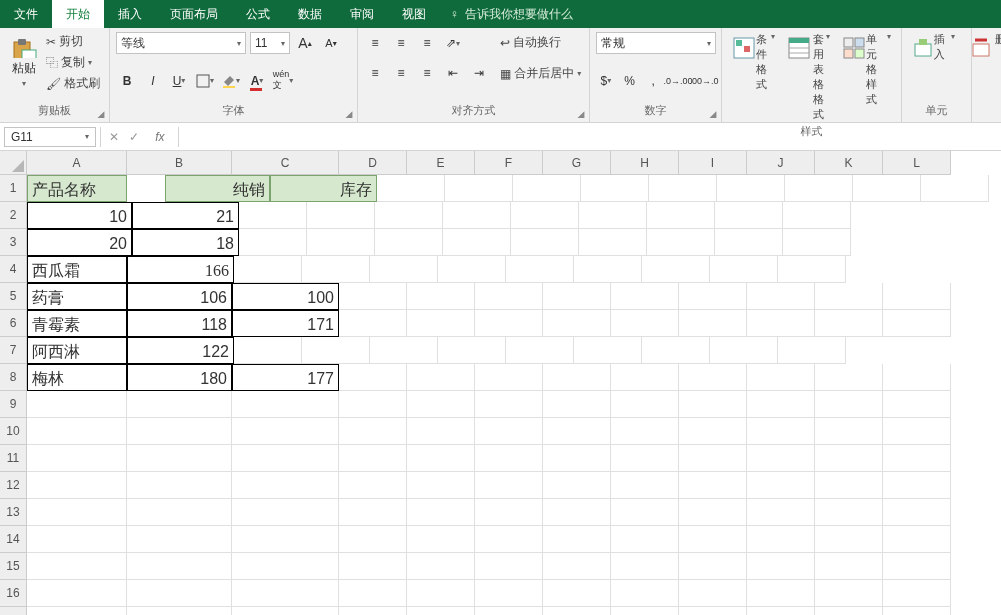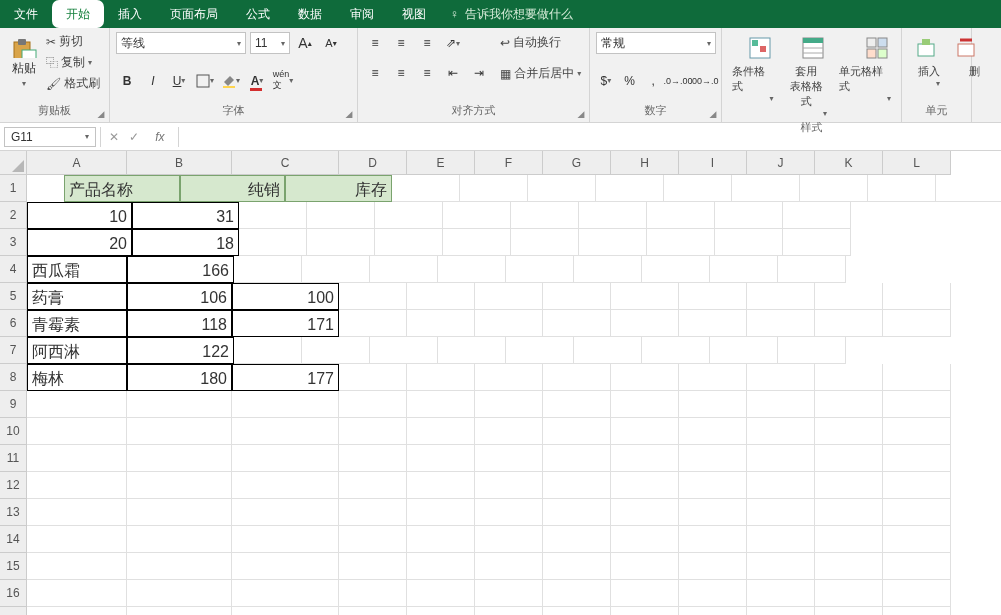--- a/index.html
+++ b/index.html
@@ -1,34 +1,34 @@
 <!DOCTYPE html>
 <html><head>
 <meta charset="utf-8">
 <style>
 * { margin:0; padding:0; box-sizing:border-box; font-family:"Microsoft YaHei","等线",sans-serif; }
 body { background:#fff; width:1001px; height:615px; overflow:hidden; font-size:12px; color:#333; }
 .titlebar { height:28px; background:#0f6b3b; display:flex; align-items:stretch; }
-.titlebar .tab { padding:0 14px; line-height:28px; color:#fff; cursor:default;border-radius:7px; }
+.titlebar .tab { padding:0 14px; line-height:28px; color:#fff; cursor:default; }
 .titlebar .tab.active { background:#fff; color:#15803d; }
 .titlebar .tell { display:flex; align-items:center; gap:6px; color:#d7ecd9; padding:0 10px; }
 .ribbon { height:95px; background:#f1f1f1; border-bottom:1px solid #d4d4d4; display:flex; }
 .group { border-right:1px solid #d4d4d4; padding:4px 6px 0 6px; display:flex; flex-direction:column; justify-content:space-between; position:relative; }
 .group-label { text-align:center; font-size:11px; color:#666; padding:2px 0 4px; }
 .row { display:flex; align-items:center; gap:4px; }
 .col { display:flex; flex-direction:column; gap:2px; }
 .lblbtn { display:flex; align-items:center; gap:3px; font-size:12px; color:#444; padding:1px 0; }
 .bigbtn { width:36px; height:50px; display:flex; flex-direction:column; align-items:center; justify-content:center; gap:2px; }
 .fontbox { width:130px; height:22px; border:1px solid #c3c3c3; background:#fff; padding:0 4px; font-size:12px; display:flex; align-items:center; justify-content:space-between; }
 .sizebox { width:40px; height:22px; border:1px solid #c3c3c3; background:#fff; padding:0 4px; display:flex; align-items:center; justify-content:space-between; }
 .sq { width:22px; height:22px; display:flex; align-items:center; justify-content:center; font-size:12px; }
 .drop { font-size:8px; color:#666; }
 .launcher { position:absolute; right:2px; bottom:2px; width:12px; height:12px; font-size:9px; color:#888; display:flex; align-items:center; justify-content:center; }
 .combo { width:120px; height:22px; border:1px solid #c3c3c3; background:#fff; display:flex; align-items:center; padding:0 4px; justify-content:space-between; }
-.vbtn { display:flex; flex-direction:column; align-items:flex-end; font-size:11px; color:#444; padding:0 4px; }
+.vbtn { display:flex; flex-direction:row; align-items:flex-start; font-size:11px; color:#444; padding:0 4px; }
 .vbtn .ic { width:28px; height:32px; display:flex; align-items:center; justify-content:center; }
 .formula-row { height:28px; border-bottom:1px solid #d4d4d4; display:flex; align-items:center; background:#fff; }
 .namebox { width:92px; height:20px; border:1px solid #c3c3c3; margin:0 4px; padding:0 6px; display:flex; align-items:center; justify-content:space-between; font-size:12px; }
 .fx-tools { display:flex; align-items:center; gap:10px; padding:0 8px; border-left:1px solid #d4d4d4; border-right:1px solid #d4d4d4; height:20px; color:#999; }
 .fx-label { padding:0 6px; font-style:italic; color:#777; }
 .fx-input { flex:1; height:20px; border:none; outline:none; }
 .sheet { display:flex; height:calc(615px - 28px - 95px - 28px); overflow:hidden; }
 .corner { width:27px; height:24px; background:#eee; border-right:1px solid #ccc; border-bottom:1px solid #ccc; position:relative; }
 .corner::after { content:""; position:absolute; right:2px; bottom:2px; border:6px solid transparent; border-right-color:#b7b7b7; border-bottom-color:#b7b7b7; }
 .colheads { display:flex; }
@@ -305,36 +305,36 @@
           <div class="rh">11</div>
           <div class="rh">12</div>
           <div class="rh">13</div>
           <div class="rh">14</div>
           <div class="rh">15</div>
           <div class="rh">16</div>
           <div class="rh">17</div>
         </div>
       <div class="cells" id="cells">
           <div class="cellrow">
-            <div class="cell hdrcell" style="width: 116px; margin-left: 37px;">产品名称</div>
-            <div class="cell hdrcell num" style="width: 105px;">纯销</div>
+            <div class="cell hdrcell" style="width: 100px;">产品名称</div>
+            <div class="cell hdrcell num" style="width: 105px; margin-left: 38px;">纯销</div>
             <div class="cell hdrcell num" style="width: 107px;">库存</div>
             <div class="cell" style="width: 68px;"></div>
             <div class="cell" style="width: 68px;"></div>
             <div class="cell" style="width: 68px;"></div>
             <div class="cell" style="width: 68px;"></div>
             <div class="cell" style="width: 68px;"></div>
             <div class="cell" style="width: 68px;"></div>
             <div class="cell" style="width: 68px;"></div>
             <div class="cell" style="width: 68px;"></div>
             <div class="cell" style="width: 68px;"></div>
           </div>
           <div class="cellrow">
             <div class="cell datacell num" style="width: 105px;">10</div>
-            <div class="cell datacell num" style="width: 107px;">31</div>
+            <div class="cell datacell num" style="width: 107px;">21</div>
             <div class="cell" style="width: 68px;"></div>
             <div class="cell" style="width: 68px;"></div>
             <div class="cell" style="width: 68px;"></div>
             <div class="cell" style="width: 68px;"></div>
             <div class="cell" style="width: 68px;"></div>
             <div class="cell" style="width: 68px;"></div>
             <div class="cell" style="width: 68px;"></div>
             <div class="cell" style="width: 68px;"></div>
             <div class="cell" style="width: 68px;"></div>
           </div>
@@ -346,21 +346,21 @@
             <div class="cell" style="width: 68px;"></div>
             <div class="cell" style="width: 68px;"></div>
             <div class="cell" style="width: 68px;"></div>
             <div class="cell" style="width: 68px;"></div>
             <div class="cell" style="width: 68px;"></div>
             <div class="cell" style="width: 68px;"></div>
             <div class="cell" style="width: 68px;"></div>
           </div>
           <div class="cellrow">
             <div class="cell datacell" style="width: 100px;">西瓜霜</div>
-            <div class="cell datacell num" style="width: 107px;">166</div>
+            <div class="cell datacell num" style="width: 107px; font-family: Liberation Serif, serif;">166</div>
             <div class="cell" style="width: 68px;"></div>
             <div class="cell" style="width: 68px;"></div>
             <div class="cell" style="width: 68px;"></div>
             <div class="cell" style="width: 68px;"></div>
             <div class="cell" style="width: 68px;"></div>
             <div class="cell" style="width: 68px;"></div>
             <div class="cell" style="width: 68px;"></div>
             <div class="cell" style="width: 68px;"></div>
             <div class="cell" style="width: 68px;"></div>
           </div>

